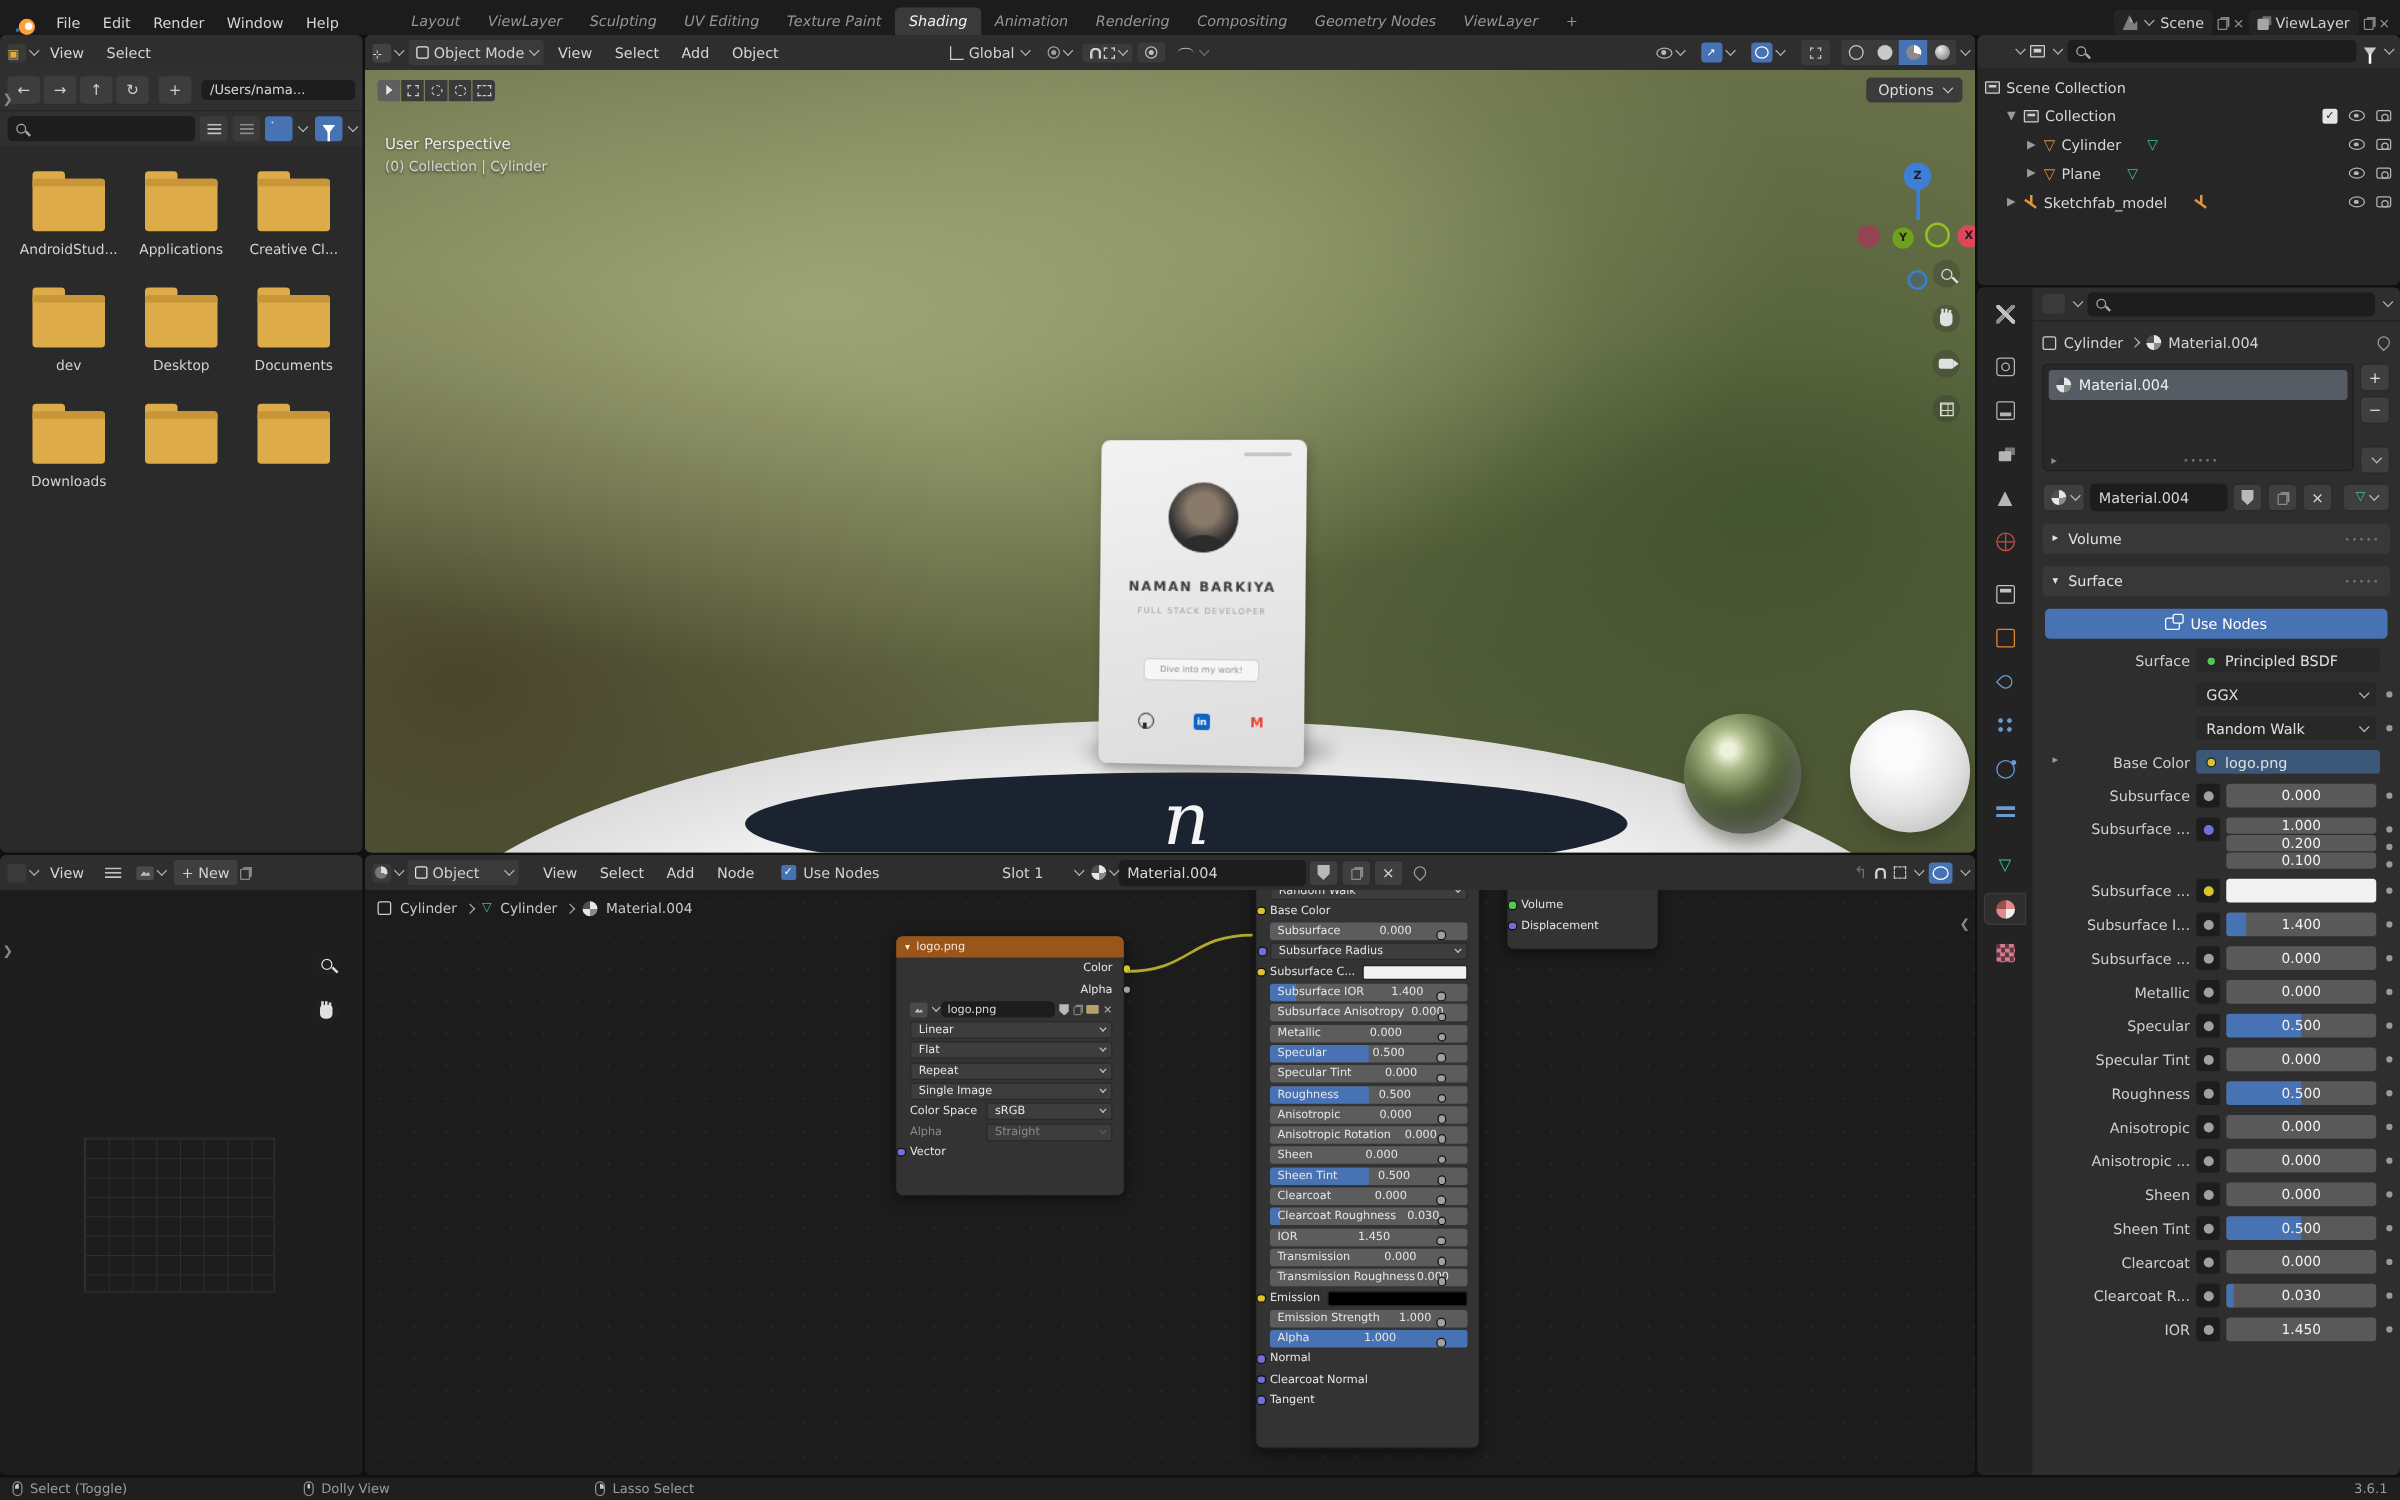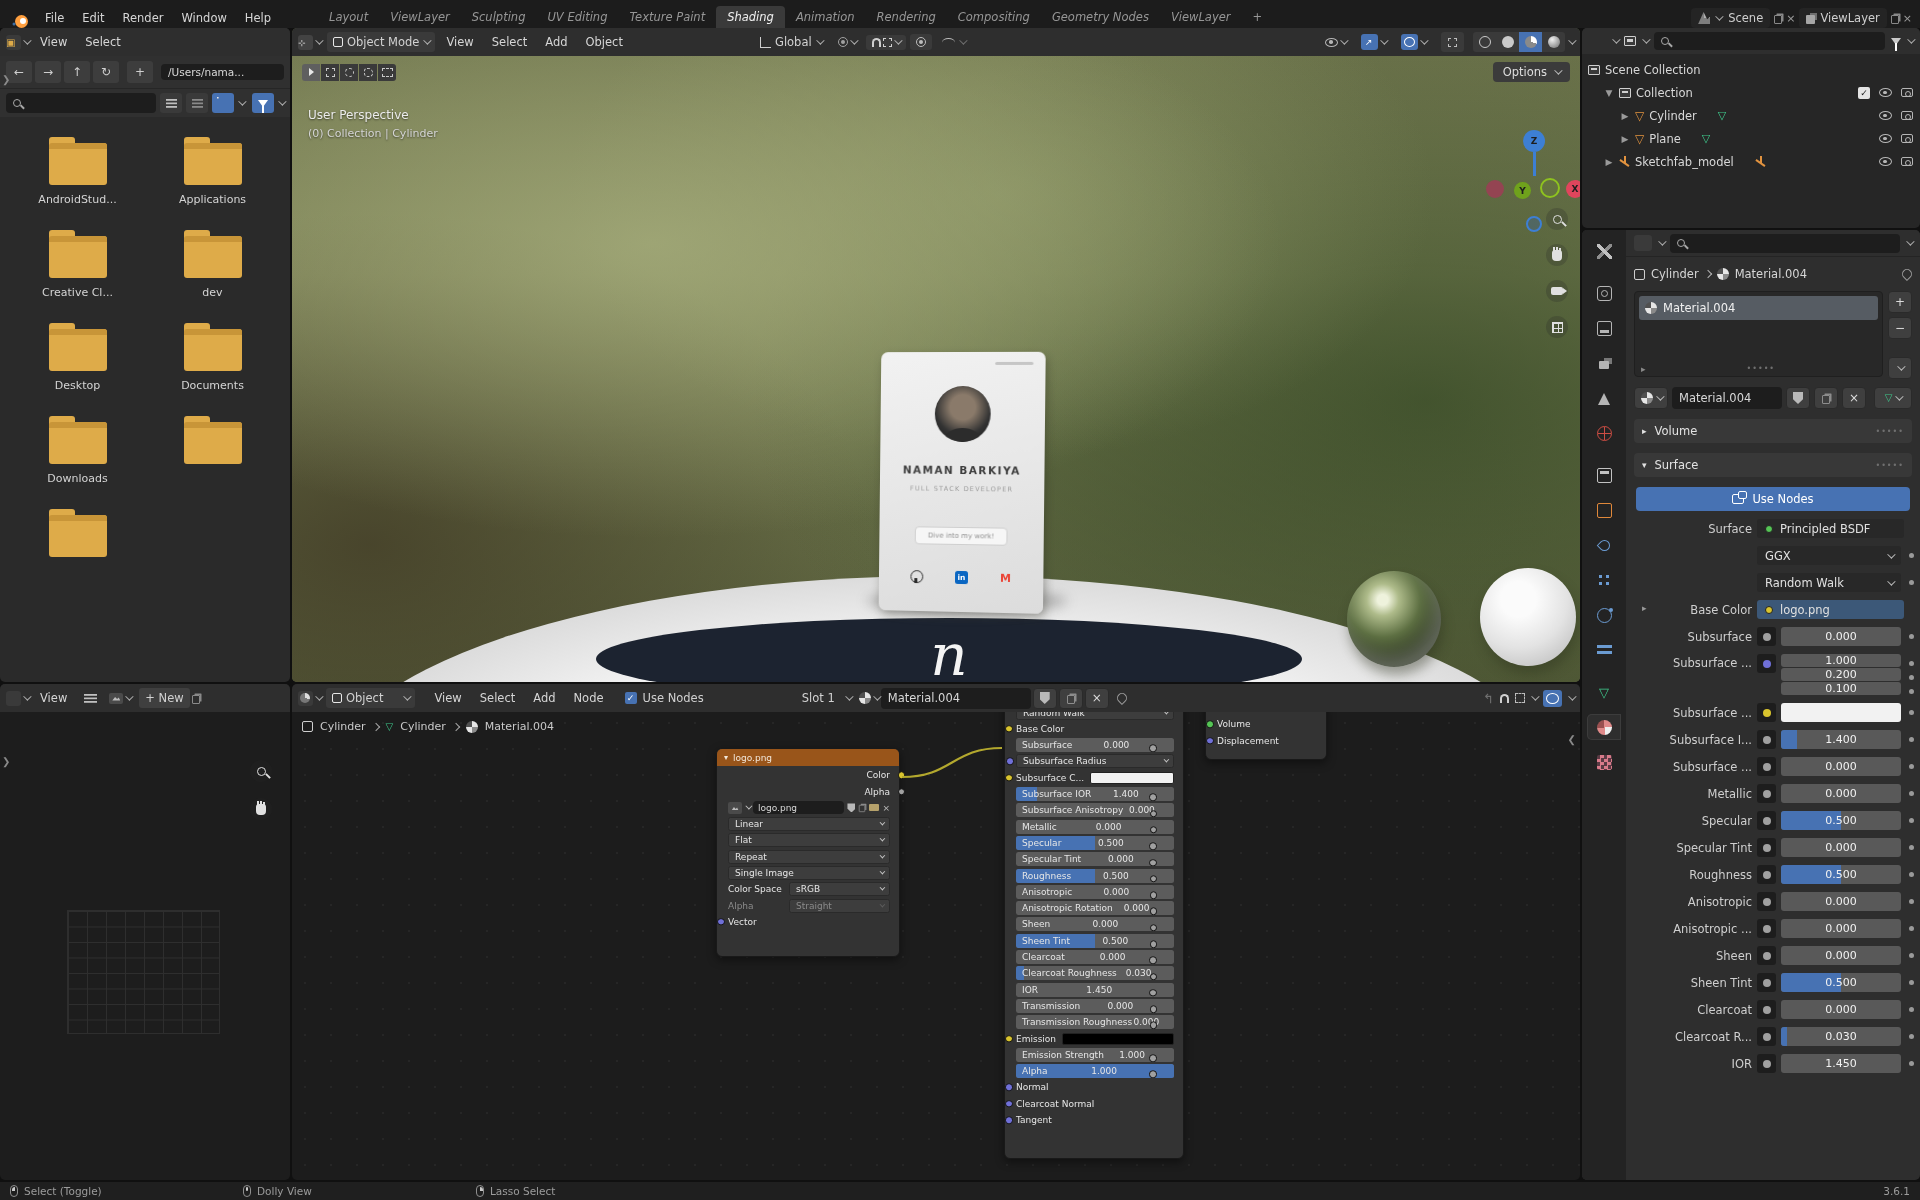--- a/index.html
+++ b/index.html
@@ -44,21 +44,21 @@
   .fb-path { flex:1; margin-left:5px; font-size:10.5px; }
   .fb-search-row { display:flex; align-items:center; gap:4px; padding:4px 6px; background:#303030; border-top:1px solid #262626; }
   .i-search { position:relative; width:8px; height:8px; border:1.5px solid #a8a8a8; border-radius:50%; flex:none; }
   .i-search::after { content:""; position:absolute; left:6px; top:6px; width:5px; height:1.5px; background:#a8a8a8; transform:rotate(45deg); }
   .vm-btn { width:22px; height:20px; border-radius:3px; background:#3a3a3a; display:flex; align-items:center; justify-content:center; }
   .vm-btn.active { background:#4772b3; }
   .i-bars { width:11px; height:9px; background:linear-gradient(#c0c0c0 0 1.5px,transparent 0) 0 0/100% 3.5px; }
   .i-grid4 { width:10px; height:10px; background:conic-gradient(#fff 0 100%); -webkit-mask:conic-gradient(#000 0 100%); background:#e8e8e8; clip-path:polygon(0 0,40% 0,40% 40%,0 40%); box-shadow:6px 0 #e8e8e8,0 6px #e8e8e8,6px 6px #e8e8e8; width:4px;height:4px; margin:-4px 4px 4px -4px; }
   .i-funnel { width:0; height:0; border-left:5px solid transparent; border-right:5px solid transparent; border-top:7px solid #fff; position:relative; }
   .i-funnel::after { content:""; position:absolute; left:-1px; top:-2px; width:2px; height:8px; background:#fff; }
-  .fb-grid { display:grid; grid-template-columns:1fr 1fr; padding:18px 10px 0; row-gap:22px; }
+  .fb-grid { display:grid; grid-template-columns:1fr 1fr 1fr; padding:18px 10px 0; row-gap:22px; }
   .folder-cell { display:flex; flex-direction:column; align-items:center; gap:8px; font-size:11px; color:#d4d4d4; }
   .folder-ic { width:58px; height:42px; background:#deab49; border-radius:3px; position:relative; margin-top:8px; }
   .folder-ic::before { content:""; position:absolute; left:0; top:-6px; width:26px; height:8px; border-radius:3px 3px 0 0; background:#deab49; }
   .folder-ic::after { content:""; position:absolute; left:0; top:0; right:0; height:6px; border-radius:3px 3px 0 0; background:#c89538; }
   .edge-expander { position:absolute; left:2px; color:#8a8a8a; font-size:10px; }
 
   
   #viewport { left:292px; top:28px; width:1288px; height:654px; background:#4e553a; }
   .vp-bg { position:absolute; inset:28px 0 0 0;
     background:
@@ -904,21 +904,21 @@
       <div id="shMenus" style="display:flex;margin-left:8px;">
           <span class="menu-item">View</span>
           <span class="menu-item">Select</span>
           <span class="menu-item">Add</span>
           <span class="menu-item">Node</span>
         </div>
       <label style="display:flex;align-items:center;gap:6px;margin-left:10px;">
         <span class="i-check" style="background:#4772b3;color:#fff;">✓</span>
         <span>Use Nodes</span>
       </label>
-      <div class="hbtn" style="margin-left:90px;gap:10px;">
+      <div class="hbtn" style="margin-left:90px;gap:24px;">
         <span>Slot 1</span>
         <span class="chev"></span>
       </div>
       <span class="i-matsphere"></span>
       <span class="chev"></span>
       <div class="field" style="height:21px;width:150px;">
           <span>Material.004</span>
         </div>
       <div class="sq-btn" style="height:21px;">
           <span class="i-shield"></span>

